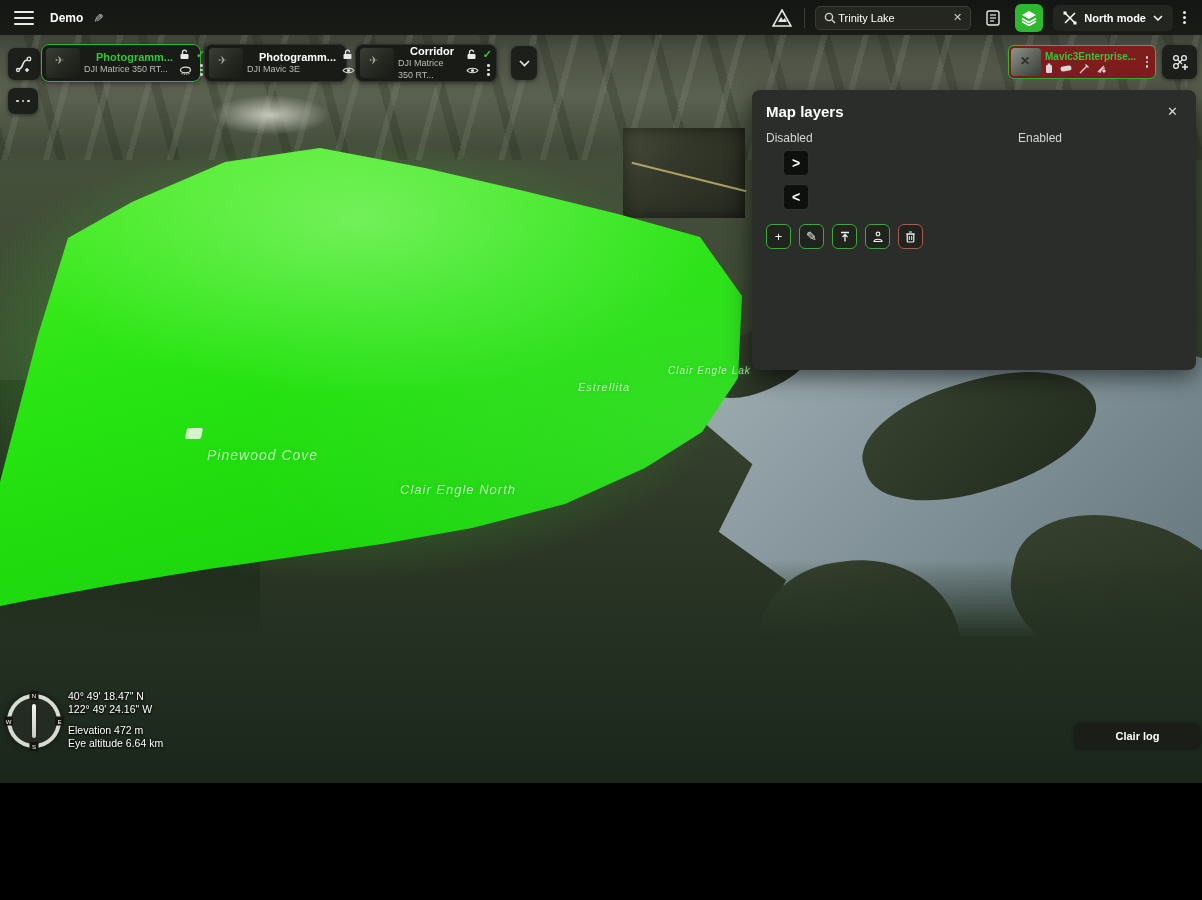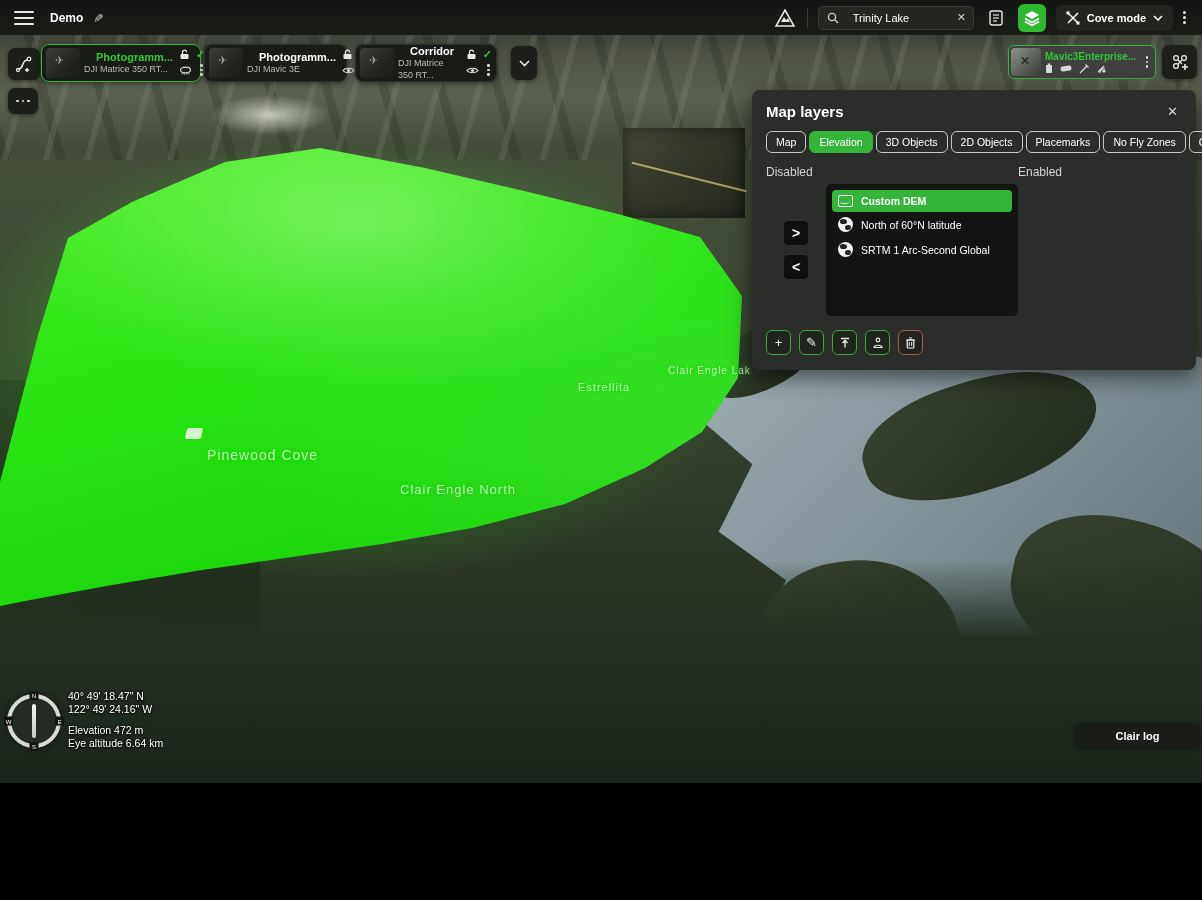--- a/index.html
+++ b/index.html
@@ -38,39 +38,39 @@
 
   
   .dem-glow { position:absolute; left:-80px; top:80px; width:940px; height:620px;
     background:radial-gradient(ellipse 60% 50% at 45% 45%, rgba(70,255,40,.55), rgba(70,255,40,0) 72%); }
   .dem { position:absolute; left:0; top:0; width:1202px; height:783px;
     background:linear-gradient(165deg,#9df76d 0%,#45ec22 18%,#27e412 38%,#1bd60c 60%,#12c307 85%);
     clip-path:polygon(0 482px, 38px 335px, 68px 238px, 132px 202px, 225px 162px, 320px 148px, 425px 168px, 520px 190px, 618px 214px, 700px 237px, 742px 296px, 738px 378px, 702px 432px, 645px 468px, 565px 504px, 472px 528px, 382px 544px, 292px 557px, 202px 570px, 112px 585px, 30px 600px, 0 606px); }
   .dem-inner { position:absolute; left:0; top:0; width:100%; height:100%;
     background:radial-gradient(ellipse 40% 30% at 30% 28%, rgba(230,255,210,.35), rgba(230,255,210,0) 75%),
                radial-gradient(ellipse 50% 40% at 60% 55%, rgba(255,255,255,.10), rgba(255,255,255,0) 80%); }
-  .map-label { position:absolute; color:rgba(235,255,230,.75); 
+  .map-label { position:absolute; color:rgba(235,255,230,.75); font-style:italic;
     letter-spacing:1px; text-shadow:0 0 4px rgba(30,200,20,.9); }
   .shield { position:absolute; left:186px; top:428px; width:16px; height:11px; background:#f5f8f0;
     border-radius:2px; transform:skewX(-12deg); opacity:.85; }
 
   
   .topbar { position:absolute; left:0; top:0; width:1202px; height:35px;
     background:linear-gradient(180deg,#141613 0%,#191b17 100%); display:flex; align-items:center; }
   .burger { margin-left:14px; width:20px; height:14px; display:flex; flex-direction:column;
     justify-content:space-between; cursor:pointer; }
   .burger span { display:block; height:2px; background:#e8e8e8; border-radius:1px; }
   .proj-name { margin-left:16px; color:#fff; font-size:12px; font-weight:bold; }
   .pencil-sm { margin-left:10px; color:#cfcfcf; font-size:12px; transform:rotate(90deg); display:inline-block; }
   .tb-right { margin-left:auto; display:flex; align-items:center; gap:10px; padding-right:16px; }
   .tb-divider { width:1px; height:20px; background:#3a3d38; }
   .icon-btn { color:#e6e6e6; display:flex; align-items:center; justify-content:center;
     width:24px; height:24px; cursor:pointer; }
   .search-pill { display:flex; align-items:center; width:156px; height:24px; background:#24261f;
-    border:1px solid #3a3d36; border-radius:5px; padding:0 8px; gap:14px; }
+    border:1px solid #3a3d36; border-radius:5px; padding:0 8px; gap:2px; }
   .search-pill input { flex:1; background:transparent; border:none; outline:none; color:#fff;
     font-size:11px; font-family:"Liberation Sans",sans-serif; width:90px; }
   .search-x { color:#cfcfcf; font-size:11px; cursor:pointer; }
   .layers-btn { width:28px; height:28px; background:#2eb82e; border-radius:6px; display:flex;
     align-items:center; justify-content:center; cursor:pointer; }
   .edit-pill { display:flex; align-items:center; gap:7px; height:26px; background:#232520;
     border-radius:6px; padding:0 10px; color:#fff; font-size:11px; font-weight:bold; cursor:pointer; }
   .kebab { color:#e8e8e8; font-size:14px; letter-spacing:0; line-height:5px; cursor:pointer;
     display:flex; flex-direction:column; align-items:center; gap:2px; }
   .kebab i { width:3px; height:3px; border-radius:50%; background:#e8e8e8; display:block; }
@@ -89,21 +89,21 @@
   .rc-title { font-size:11px; font-weight:bold; color:#fff;padding-left:12px; }
   .selected .rc-title { color:#35c43a; }
   .rc-sub { font-size:9px; color:#b9bdb4; }
   .rc-icons { display:flex; flex-direction:column; align-items:center; margin-left:6px; gap:1px; }
   .rc-row { display:flex; align-items:center; gap:6px; }
   .check { color:#35c43a; font-size:11px; font-weight:bold; }
   .mini-kebab { display:flex; flex-direction:column; gap:2px; padding:2px; cursor:pointer; }
   .mini-kebab i { width:2.5px; height:2.5px; border-radius:50%; background:#dcdcdc; display:block; }
 
   
-  .drone-card { position:absolute; left:1008px; top:45px; width:148px; height:34px; background:#404040;
+  .drone-card { position:absolute; left:1008px; top:45px; width:148px; height:34px; background:#7f1d1d;
     border:1px solid #35b43a; border-radius:6px; display:flex; align-items:center; cursor:pointer; }
   .dc-thumb { width:30px; height:28px; margin:2px 4px 2px 2px; border-radius:4px;
     background:linear-gradient(135deg,#8f958d,#5c6258 55%,#3a4038); position:relative; flex:none; }
   .dc-thumb::after { content:"✕"; position:absolute; left:9px; top:6px; color:#2c2f2a; font-size:12px; font-weight:bold; }
   .dc-mid { display:flex; flex-direction:column; line-height:13px; flex:1; }
   .dc-name { font-size:10px; font-weight:bold; color:#35c43a; white-space:nowrap; }
   .dc-icons { display:flex; gap:7px; align-items:center; color:#d8d8d8; }
 
   
   .dialog { position:absolute; left:752px; top:90px; width:444px; height:280px; background:#2a2d29;
@@ -257,21 +257,21 @@
         </span>
       </div>
       <div class="edit-pill">
         <span>
           <svg width="14" height="14" viewBox="0 0 14 14">
               <path d="M2 12 L12 2 M2 2 L12 12" stroke="#fff" stroke-width="1.5" fill="none"></path>
               <rect x="0.5" y="0.5" width="3" height="3" fill="#fff"></rect>
               <rect x="10.5" y="10.5" width="3" height="3" fill="#fff"></rect>
             </svg>
         </span>
-        <span>Cove mode</span>
+        <span>North mode</span>
         <span>
           <svg width="10" height="6" viewBox="0 0 10 6">
               <path d="M1 1 L5 5 L9 1" stroke="#fff" stroke-width="1.5" fill="none"></path>
             </svg>
         </span>
       </div>
       <div class="kebab">
           <i></i>
           <i></i>
           <i></i>
@@ -440,51 +440,28 @@
         <path d="M8 8 L12 12 M12 8 L8 12" stroke="#e8e8e8" stroke-width="1.2"></path>
         <path d="M15 12 v6 M12 15 h6" stroke="#e8e8e8" stroke-width="1.6"></path>
       </svg>
   </div>
 
   <div class="dialog">
     <div class="dlg-head">
       <div class="dlg-title">Map layers</div>
       <div class="dlg-close">✕</div>
     </div>
-    <div class="tabs">
-      <div class="tab">Map</div>
-      <div class="tab active">Elevation</div>
-      <div class="tab">3D Objects</div>
-      <div class="tab">2D Objects</div>
-      <div class="tab">Placemarks</div>
-      <div class="tab">No Fly Zones</div>
-      <div class="tab">Offline maps</div>
-    </div>
     <div class="col-labels">
       <div class="col-label" style="width:252px;">Disabled</div>
       <div class="col-label">Enabled</div>
     </div>
     <div class="lists">
       <div class="transfer">
         <div class="xfer-btn">&gt;</div>
         <div class="xfer-btn">&lt;</div>
-      </div>
-      <div class="layer-list">
-        <div class="layer-item selected">
-          <span class="dem-ico"></span>
-          <span>Custom DEM</span>
-        </div>
-        <div class="layer-item">
-          <span class="globe"></span>
-          <span>North of 60°N latitude</span>
-        </div>
-        <div class="layer-item">
-          <span class="globe"></span>
-          <span>SRTM 1 Arc-Second Global</span>
-        </div>
       </div>
     </div>
     <div class="dlg-actions">
       <div class="act-btn">+</div>
       <div class="act-btn">✎</div>
       <div class="act-btn">
         <svg width="12" height="12" viewBox="0 0 12 12">
             <path d="M2 1.5 h8 M6 3.5 v7 M3.5 6 L6 3.5 L8.5 6" stroke="#f0f0f0" stroke-width="1.3" fill="none"></path>
           </svg>
       </div>

